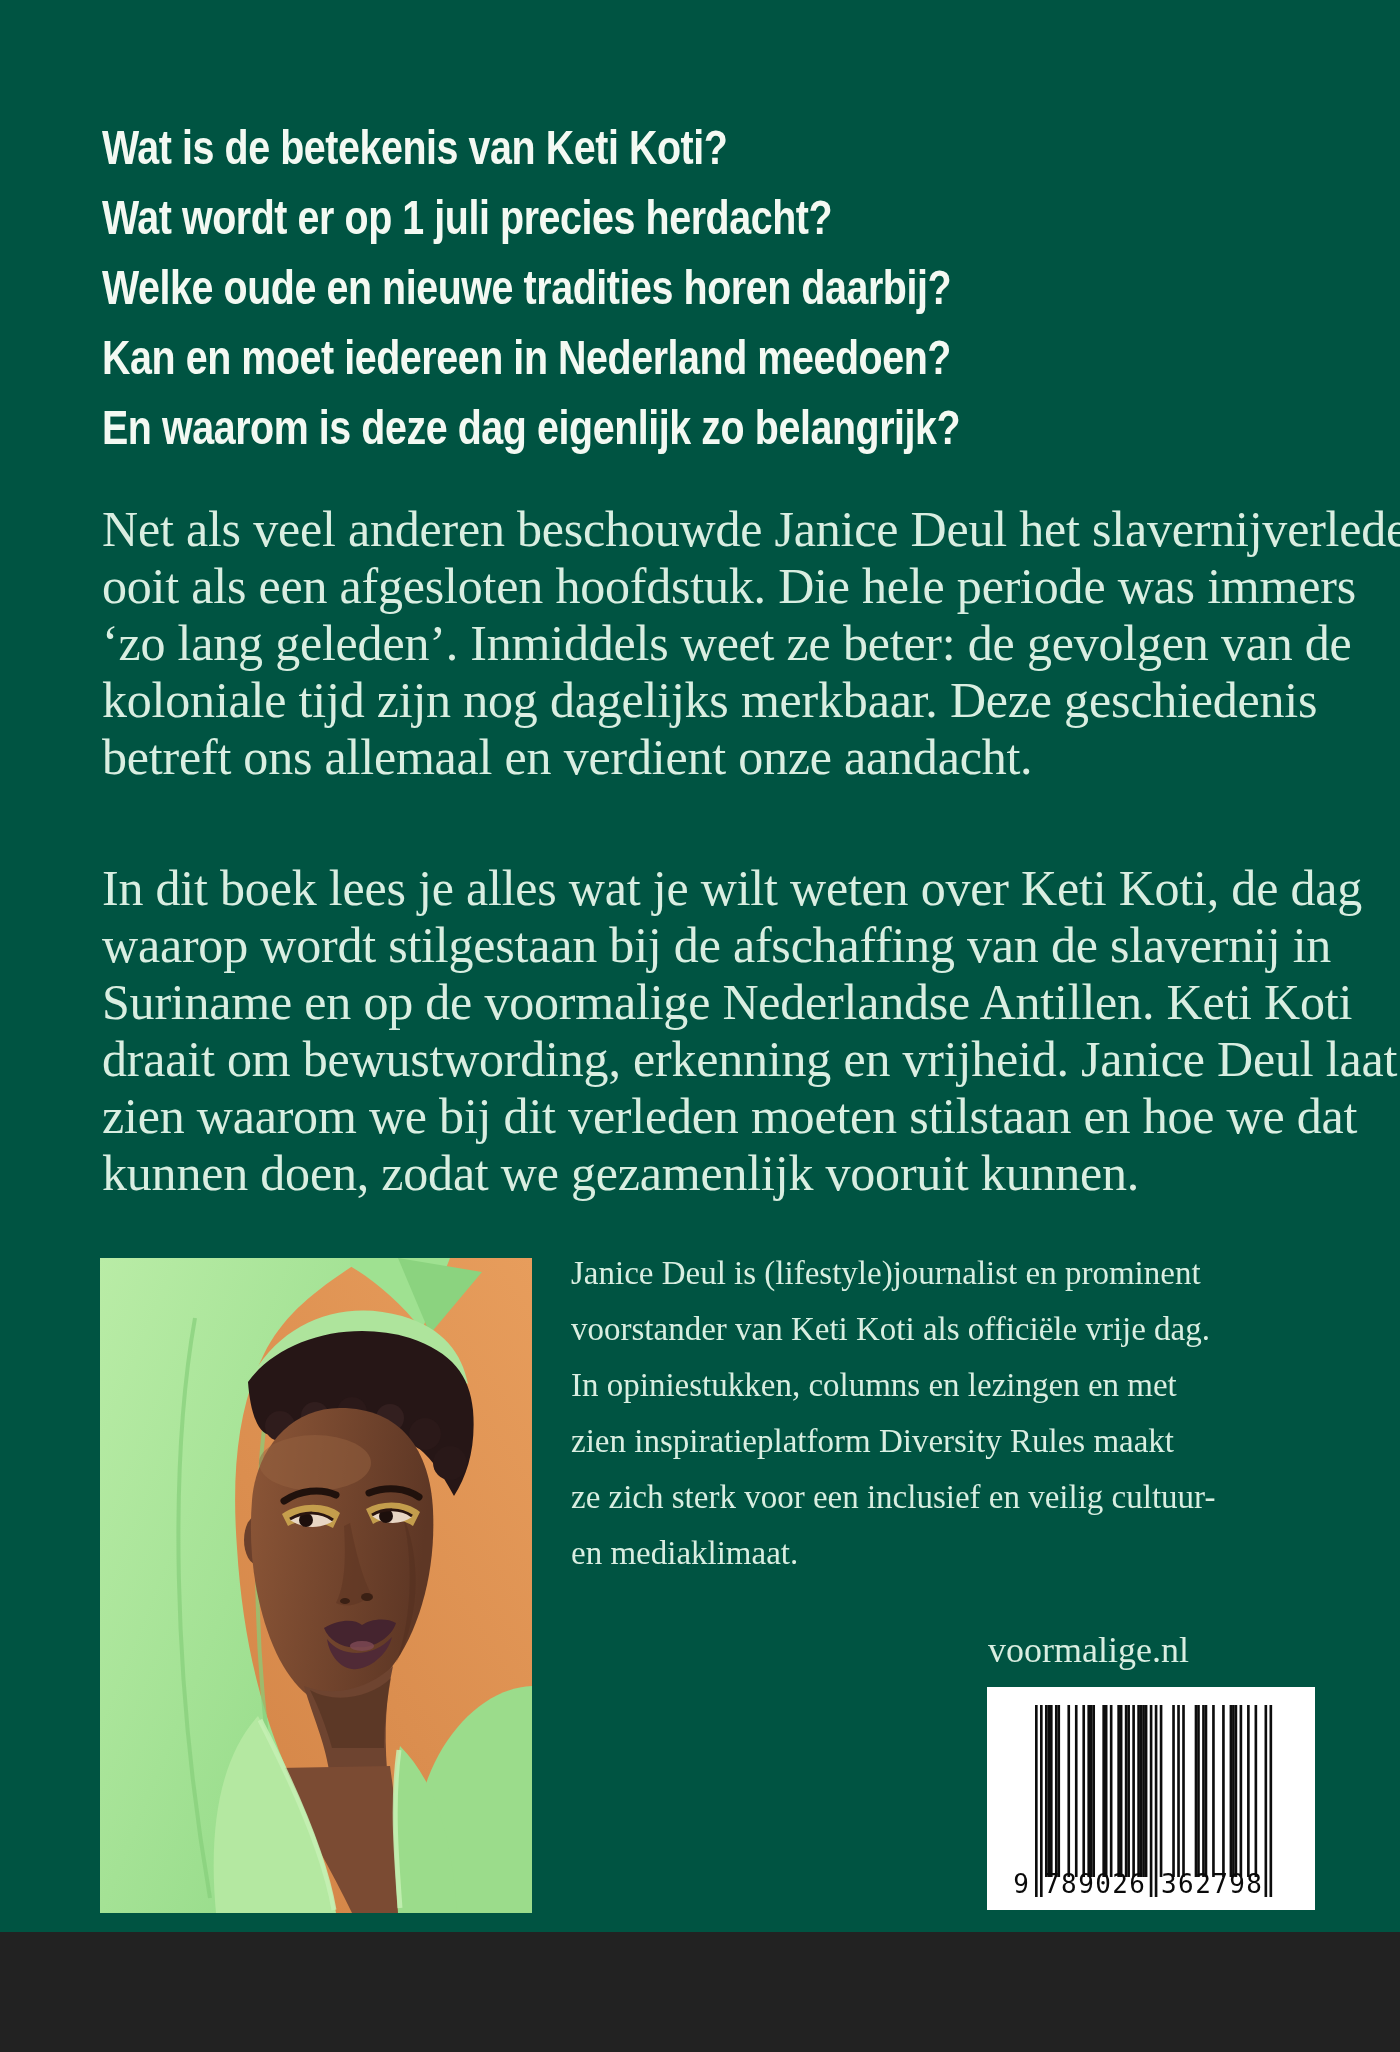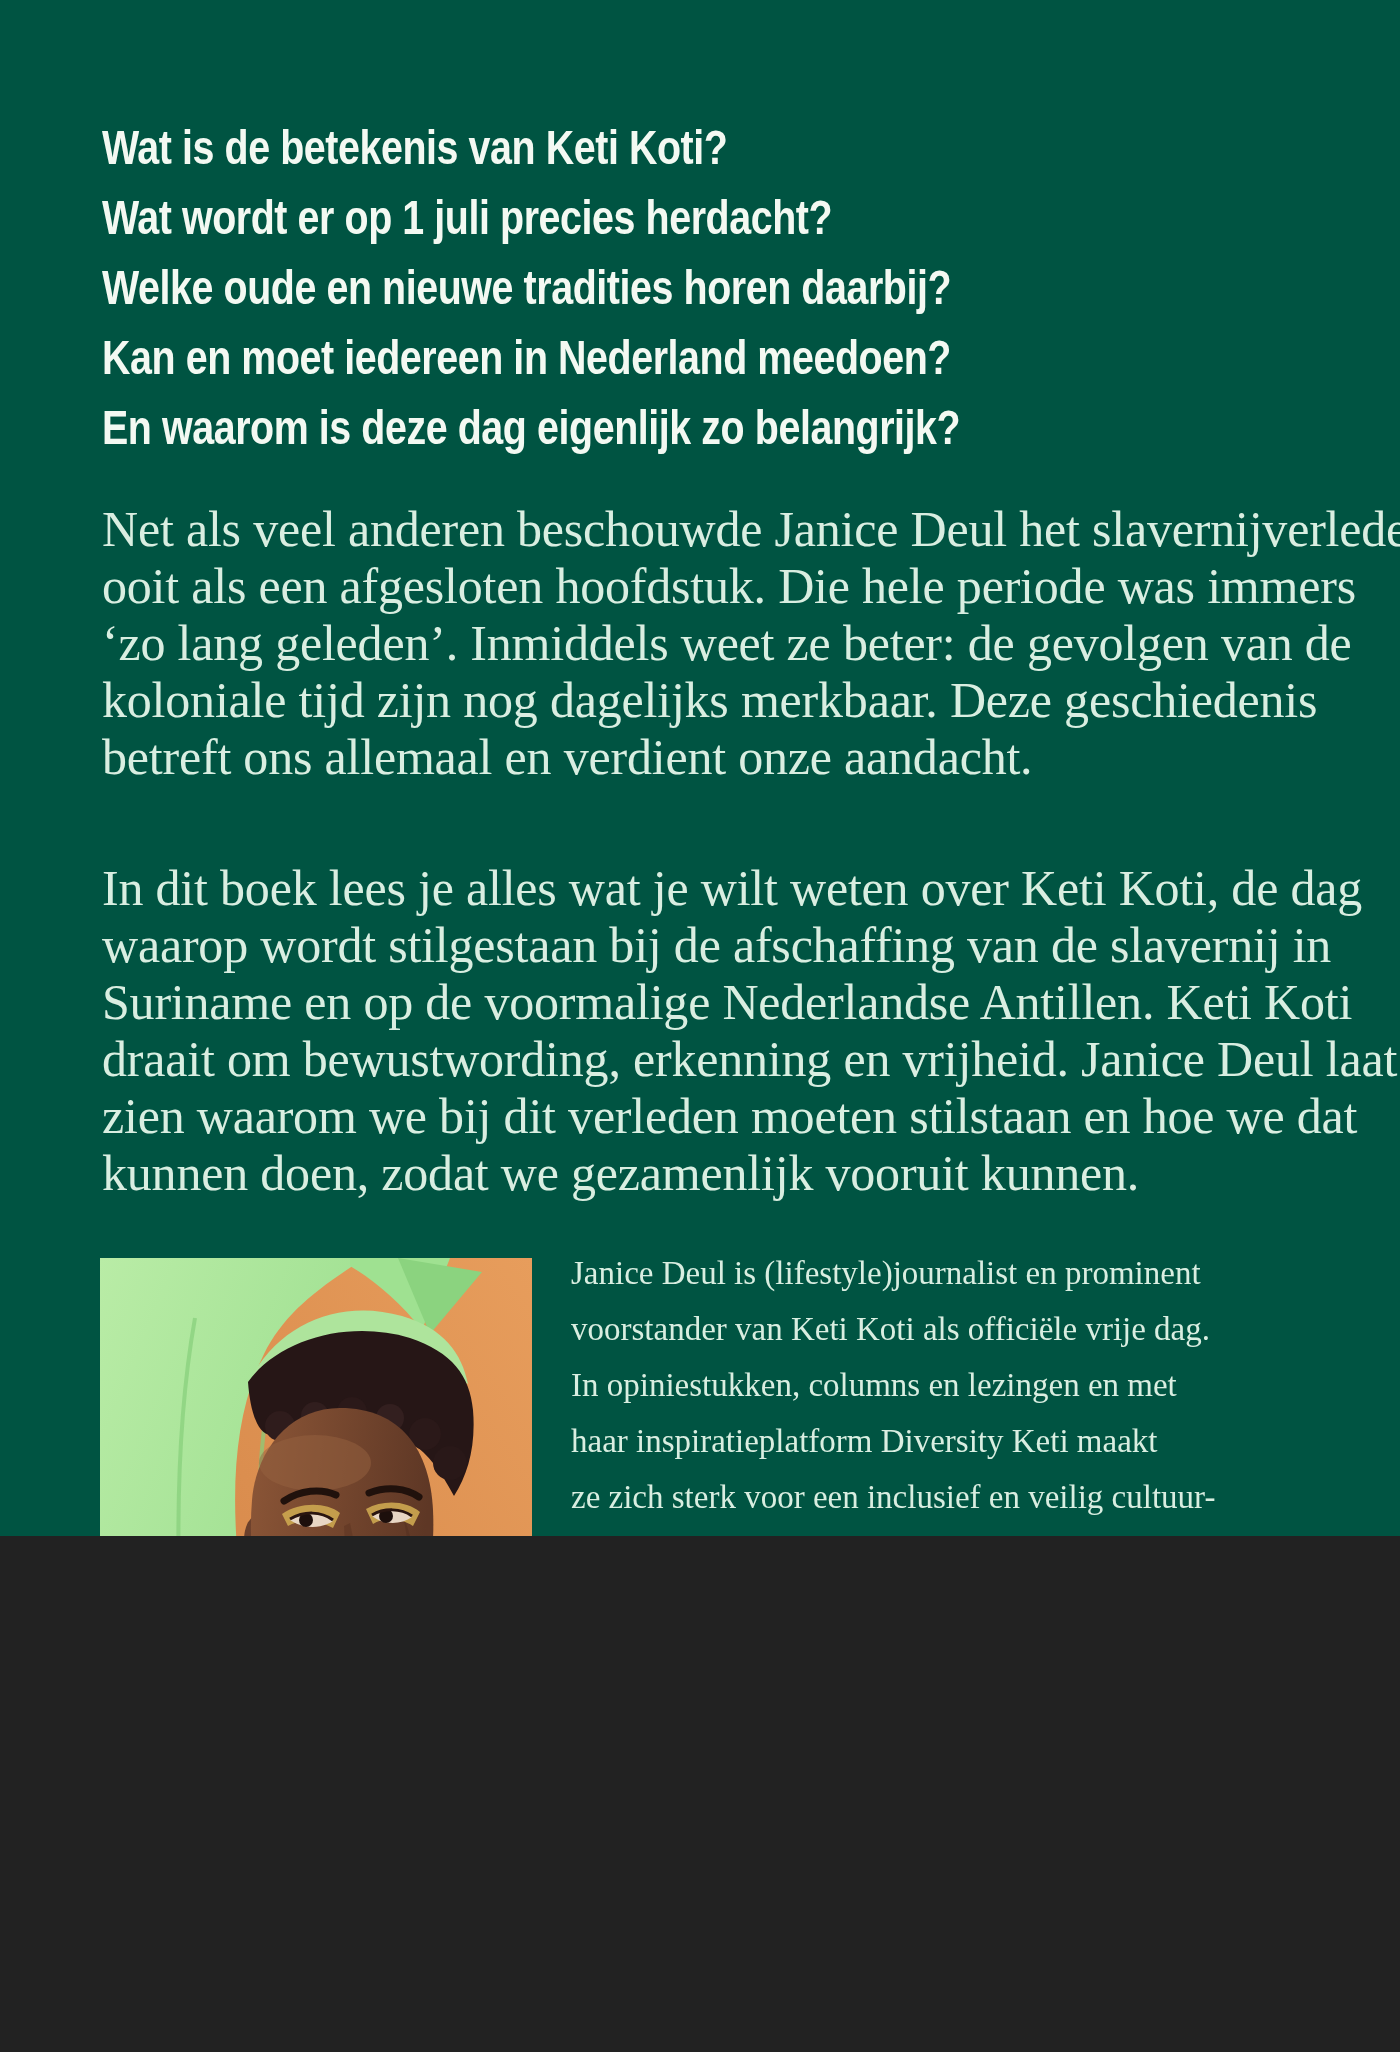--- a/index.html
+++ b/index.html
@@ -1,20 +1,20 @@
 <!DOCTYPE html>
 <html style="--bg: #005442; --heading: #f3f9f2; --body: #d9eee1; --orange: #d9894c; --green: #a8e096; --barcode_bg: #ffffff; --bars: #0d0d0d;"><head>
 <meta charset="utf-8">
 <style>
   :root{
     --bg:#005442; --heading:#f3f9f2; --body:#d9eee1;
     --orange:#d9894c; --green:#a8e096; --barcode_bg:#ffffff; --bars:#0d0d0d;
   }
   html,body{margin:0;padding:0;background:#222;}
-  .cover{position:relative;width:1400px;height:1536px;background:var(--bg);
+  .cover{position:relative;width:1400px;height:1932px;background:var(--bg);
          overflow:hidden;font-family:"Liberation Serif",serif;}
   
   .questions{position:absolute;left:102px;top:113px;transform:scaleX(0.82);
              transform-origin:left top;}
   .questions p{margin:0;font-family:"Liberation Sans",sans-serif;font-weight:700;
                font-size:48px;line-height:70px;letter-spacing:-0.5px;
                color:var(--heading);white-space:nowrap;}
   
   .para{position:absolute;left:102px;font-size:50px;line-height:57px;
         letter-spacing:-0.2px;color:var(--body);white-space:pre;}
@@ -111,21 +111,21 @@
       <path fill="#7b4b33" d="M178,510 C200,562 232,612 252,655 L302,655 C302,600 296,550 290,508 Z"></path>
       <path fill="#b4e8a1" d="M158,458 C192,520 226,592 236,655 L116,655 C108,570 120,500 158,458 Z"></path>
       <path fill="#9bdc8b" d="M298,655 C294,586 290,540 300,488 C332,520 352,572 357,655 Z"></path>
       <path fill="none" stroke="#c6f0b4" stroke-width="5" opacity="0.85" d="M160,462 C192,524 224,594 234,652 M299,492 C292,545 296,595 300,650"></path>
     </svg>
   </figure>
 
   <section class="bio">Janice Deul is (lifestyle)journalist en prominent
 voorstander van Keti Koti als officiële vrije dag.
 In opiniestukken, columns en lezingen en met
-haar inspiratieplatform Diversity Keti maakt
+zien inspiratieplatform Diversity Rules maakt
 ze zich sterk voor een inclusief en veilig cultuur-
 en mediaklimaat.</section>
 
   <div class="site">voormalige.nl</div>
 
   <div class="barcode-box">
     <svg viewBox="0 0 328 223" xmlns="http://www.w3.org/2000/svg">
       <g>
           <rect class="bar" x="48.00" y="18" width="2.64" height="192"></rect>
           <rect class="bar" x="52.99" y="18" width="2.64" height="192"></rect>

